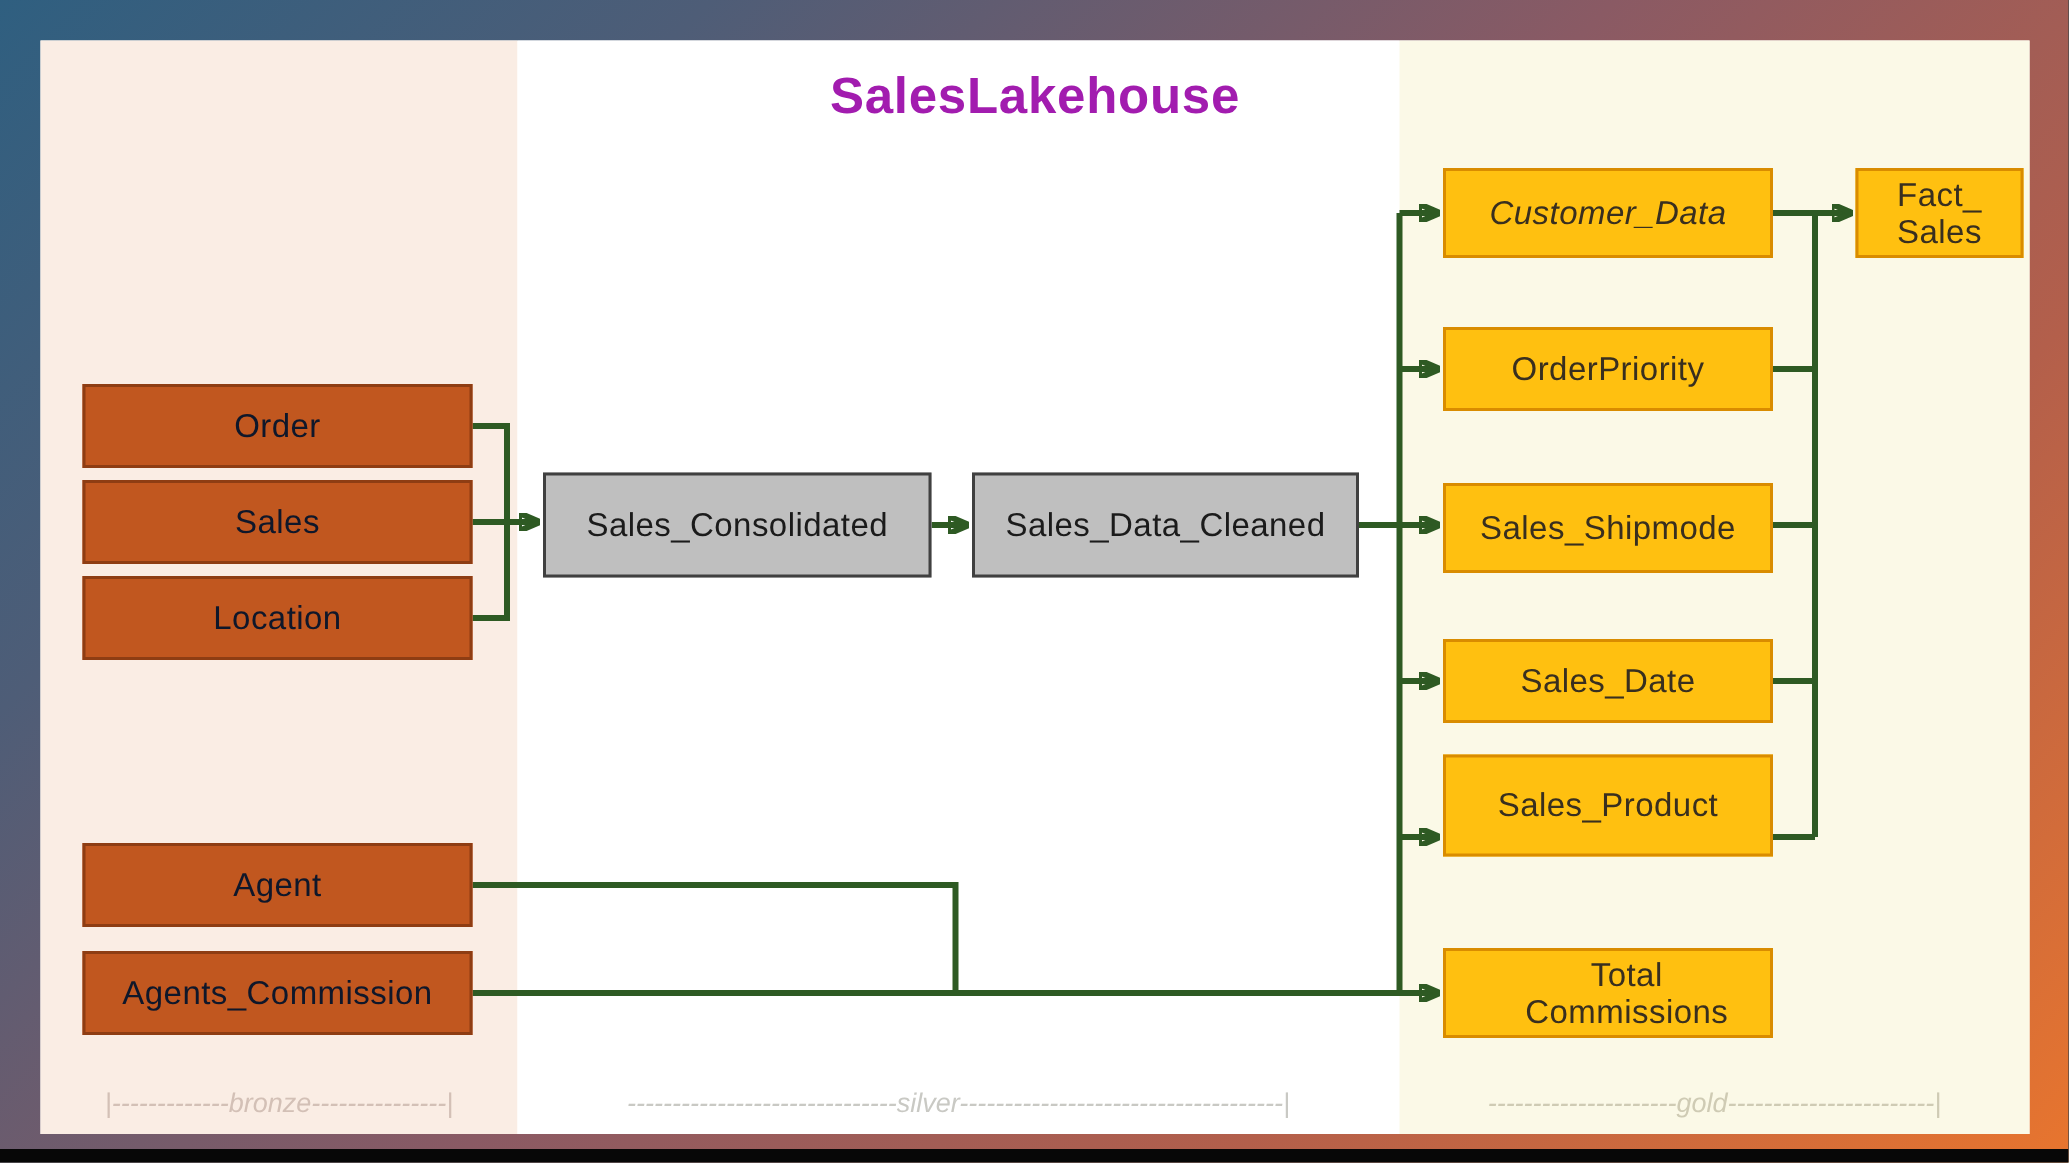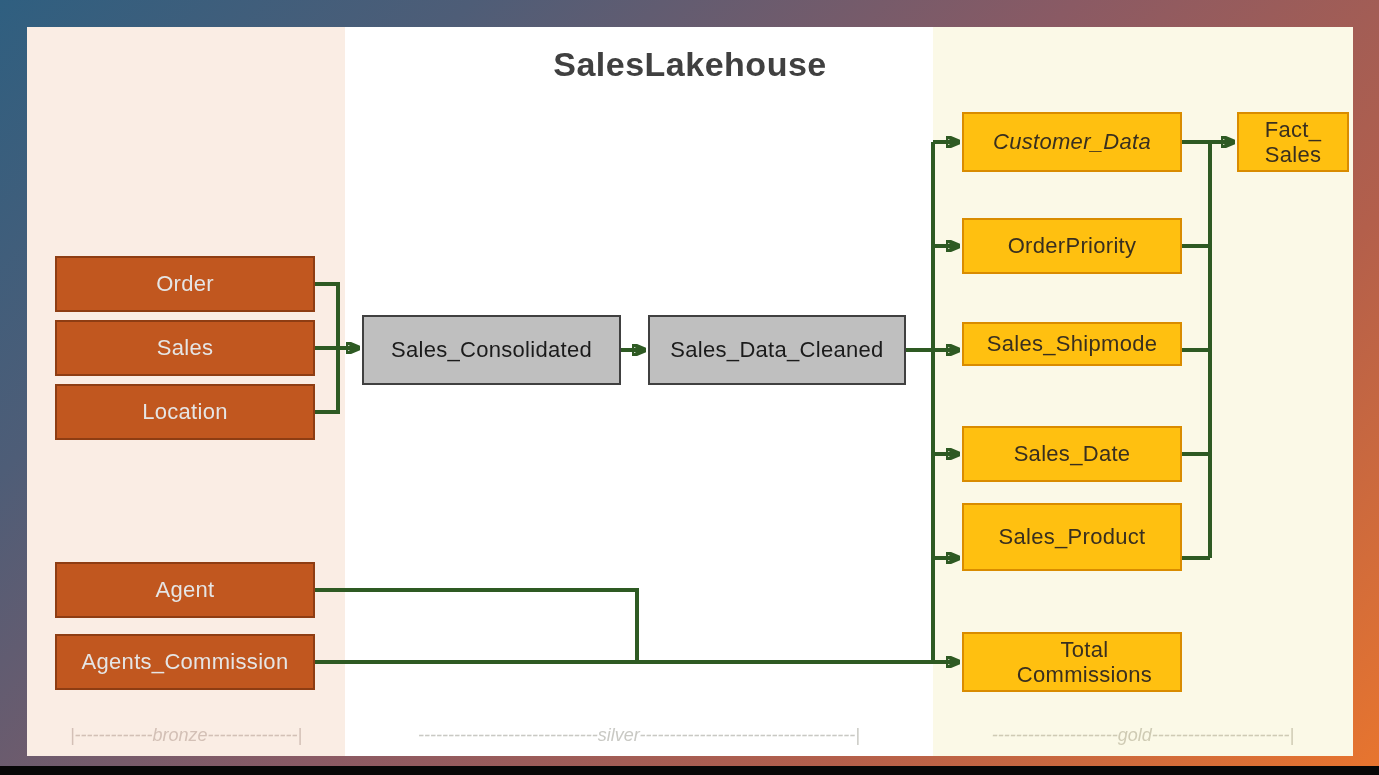--- a/index.html
+++ b/index.html
@@ -9,40 +9,40 @@
     background:linear-gradient(135deg,#2f5f80 0%,#4e5d77 22%,#8a5a64 50%,#b35f4b 74%,#e8752e 100%);
   }
   #bottom-black-bar{position:absolute;left:0;bottom:0;width:100%;height:9px;background:#070707;}
   #content{position:absolute;left:27px;top:27px;width:1326px;height:729px;background:#ffffff;}
   .zone{position:absolute;top:0;height:729px;}
   #zone-bronze{left:0;width:318px;background:#faede4;}
   #zone-silver{left:318px;width:588px;background:#ffffff;}
   #zone-gold{left:906px;width:420px;background:#fbf9e7;}
   #diagram-title{
     position:absolute;left:0;top:18px;width:1326px;text-align:center;
-    font-size:34px;font-weight:bold;color:#404040;letter-spacing:.5px;
+    font-size:34px;font-weight:bold;color:#a21caf;letter-spacing:.5px;
   }
   .node{
     position:absolute;box-sizing:border-box;display:flex;align-items:center;justify-content:center;
     text-align:center;font-size:22px;letter-spacing:.3px;line-height:1.15;
   }
-  .node-bronze{background:#c1571f;border:2px solid #8e3d13;color:#e5e5e5;width:260px;height:56px;left:28px;}
+  .node-bronze{background:#c1571f;border:2px solid #8e3d13;color:#0f172a;width:260px;height:56px;left:28px;}
   .node-silver{background:#bfbfbf;border:2px solid #404040;color:#1b1b1b;height:70px;top:288px;}
   .node-gold{background:#ffc010;border:2px solid #d98c00;color:#392f1f;width:220px;left:935px;}
   
   #node-order{top:229px;}
   #node-sales{top:293px;}
   #node-location{top:357px;}
   #node-agent{top:535px;}
   #node-agents-commission{top:607px;}
   #node-sales-consolidated{left:335px;width:259px;}
   #node-sales-data-cleaned{left:621px;width:258px;}
   #node-customer-data{top:85px;height:60px;font-style:italic;}
   #node-order-priority{top:191px;height:56px;justify-content:center;}
-  #node-sales-shipmode{top:295px;height:44px;}
+  #node-sales-shipmode{top:295px;height:60px;}
   #node-sales-date{top:399px;height:56px;}
   #node-sales-product{top:476px;height:68px;}
   #node-total-commissions{top:605px;height:60px;padding-left:25px;}
   #node-fact-sales{left:1210px;top:85px;width:112px;height:60px;}
   #edges-layer{position:absolute;left:0;top:0;width:1326px;height:729px;pointer-events:none;}
   #edges-layer path{stroke:#2e5a23;stroke-width:4;fill:none;stroke-linejoin:miter;}
   .zone-label{
     position:absolute;top:693px;height:30px;line-height:30px;text-align:center;
     font-style:italic;font-size:18px;color:#c8bfb8;white-space:nowrap;overflow:hidden;
   }

